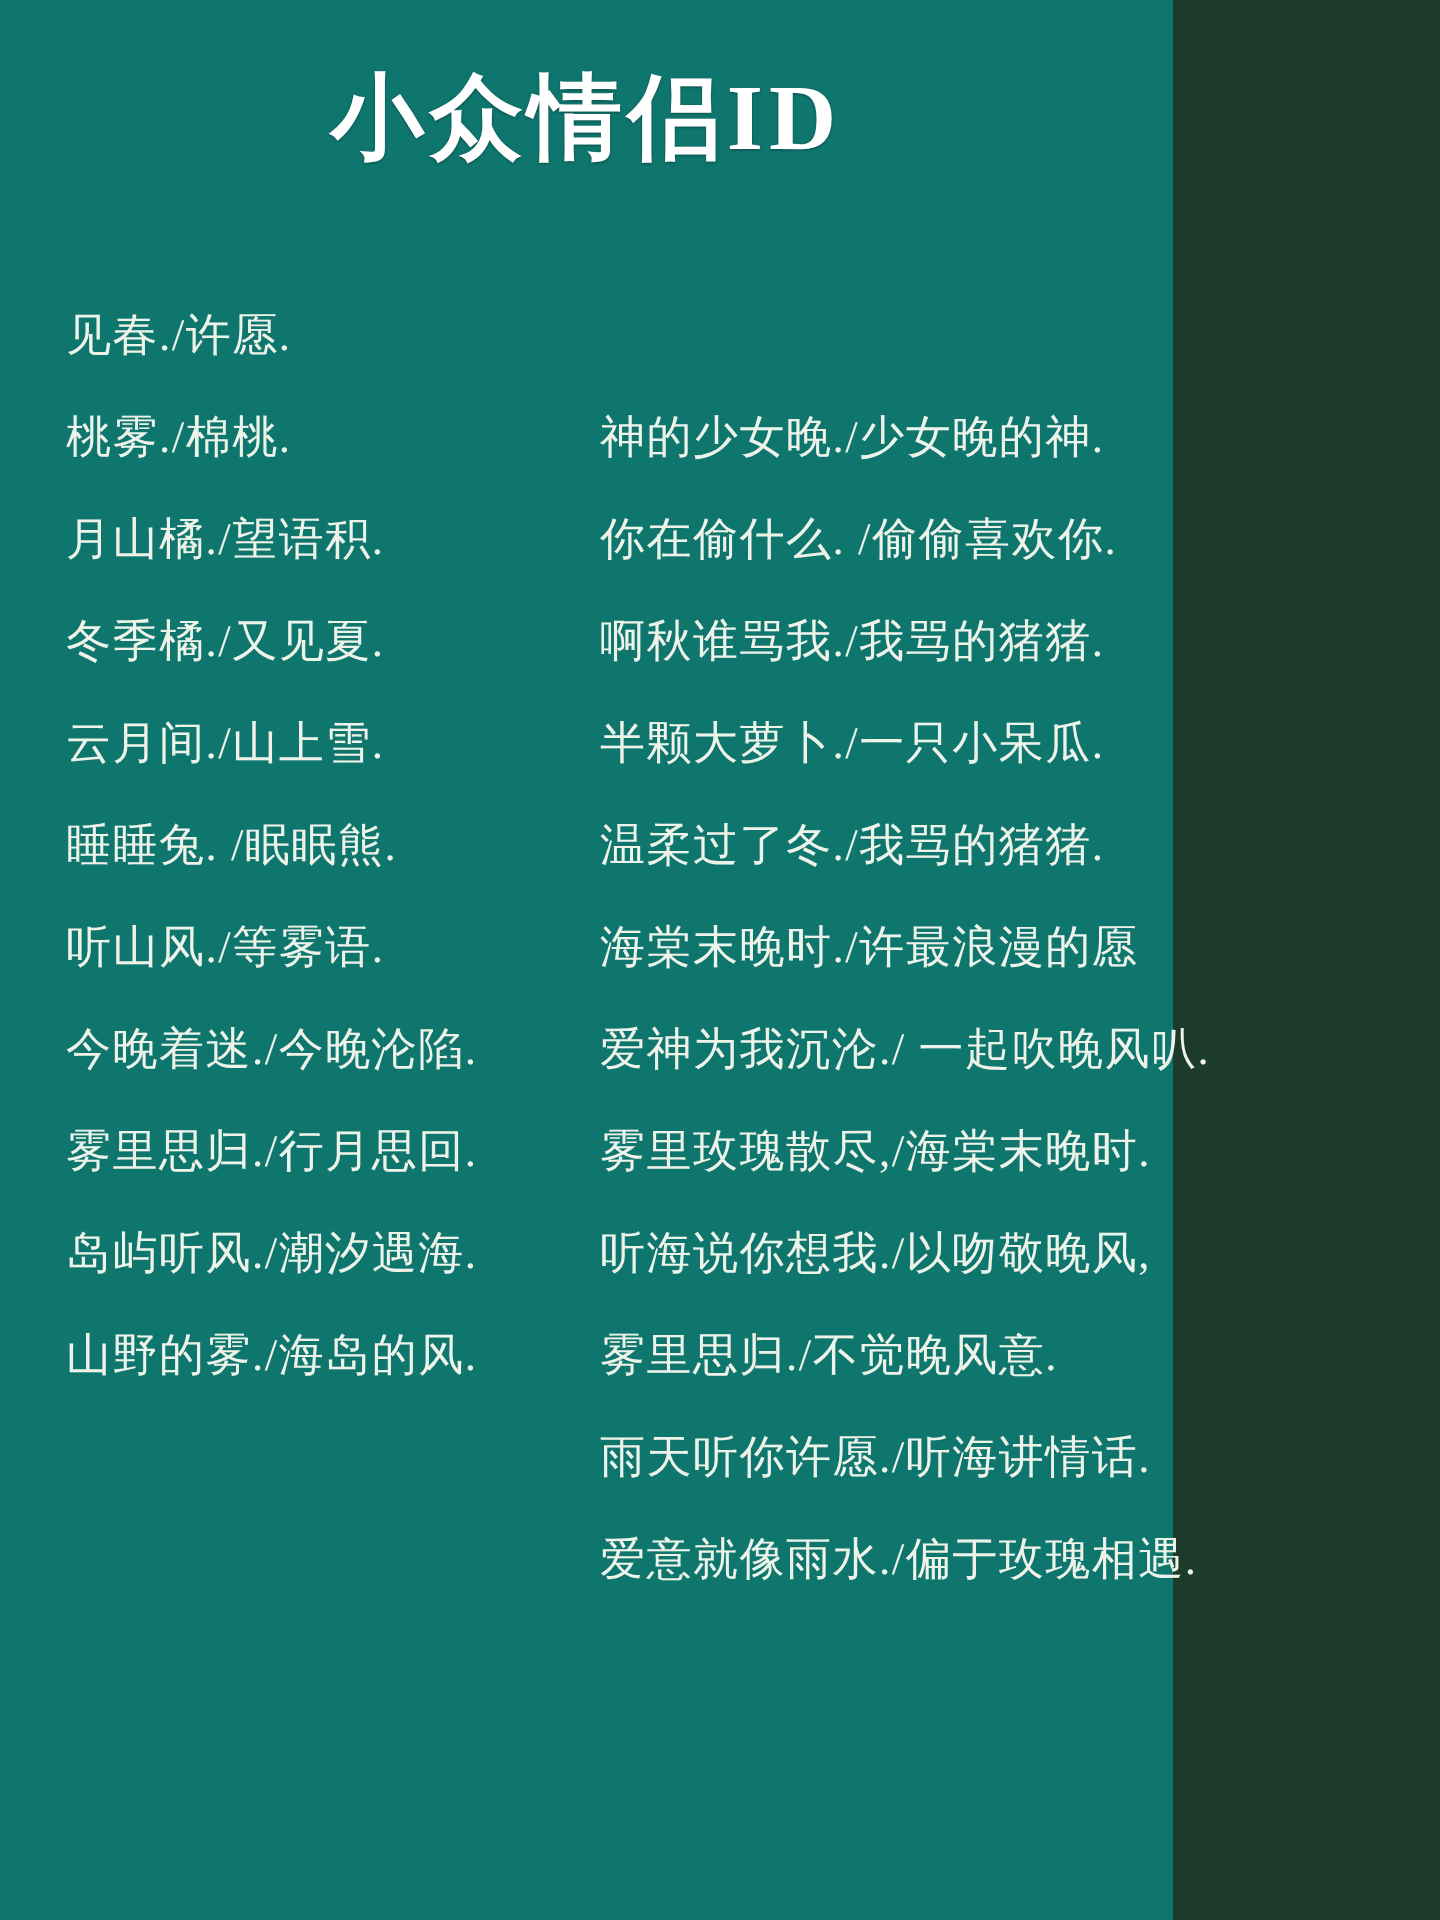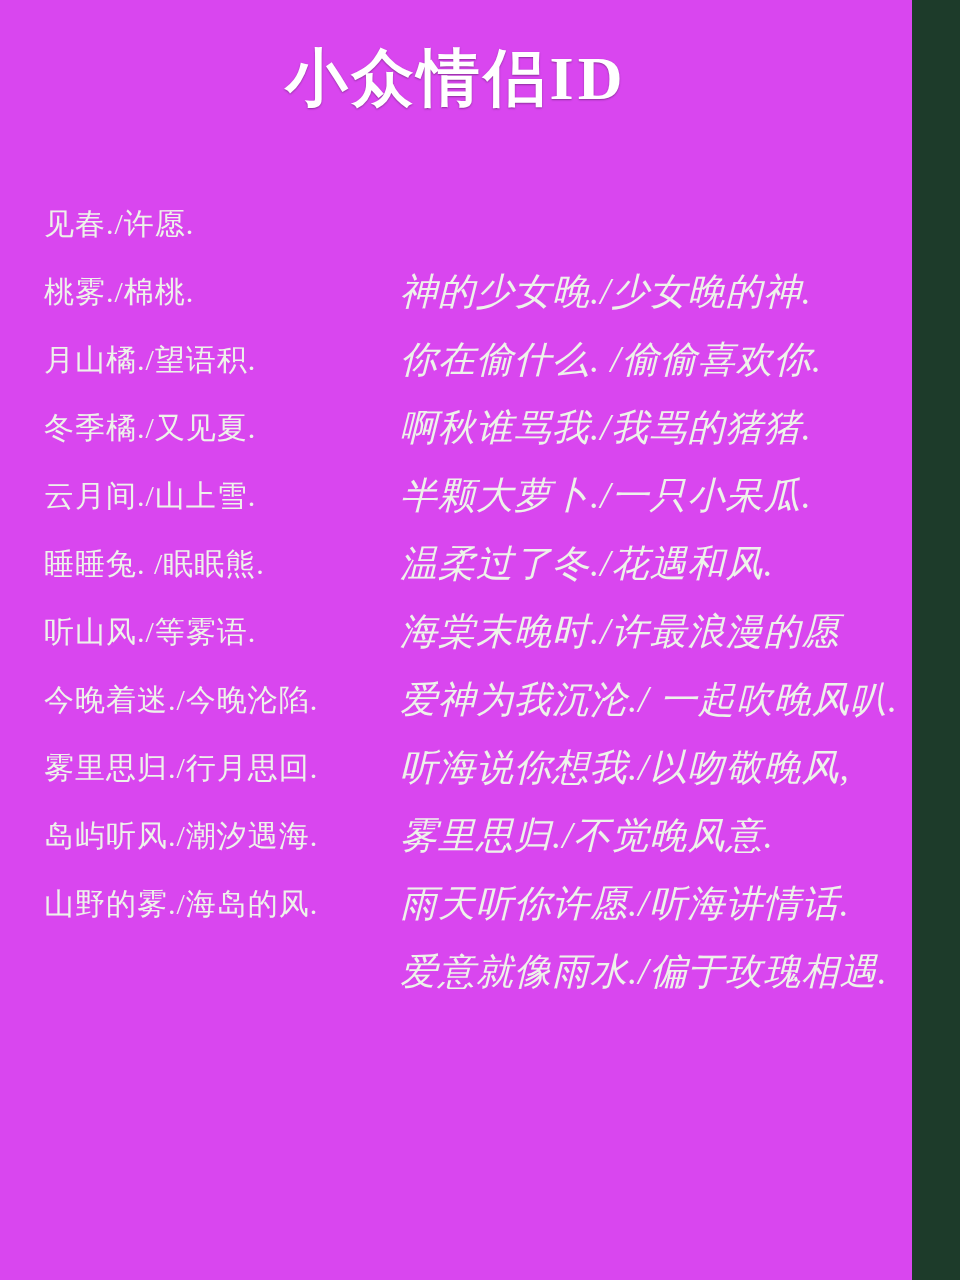--- a/index.html
+++ b/index.html
@@ -9,24 +9,24 @@
   body {
     width: 960px;
     height: 1280px;
     background: #1d3b2a;
     font-family: "Liberation Serif", "DejaVu Serif", serif;
     color: #f2f5ef;
     overflow: hidden;
   }
   .page {
     position: relative;
-    width: 912px;
+    width: 782px;
     height: 1280px;
     box-sizing: border-box;
-    background: #d946ef;
+    background: #0f766e;
   }
   .title {
     text-align: center;
     font-size: 62px;
     font-weight: bold;
     letter-spacing: 4px;
     padding-top: 36px;
     color: #ffffff;
     text-shadow: 0 1px 2px rgba(0,0,0,0.35);
   }
@@ -50,22 +50,21 @@
     padding-left: 0px;
   }
   .entry {
     font-size: 30px;
     line-height: 68px;
     white-space: nowrap;
     color: #eef3ea;
     letter-spacing: 1px;
   }
   .col-right .entry {
-    font-size: 37px;
-    font-style: italic;
+    font-size: 30px;
   }
   .spacer {
     height: 68px;
   }
 </style>
 </head>
 <body>
 
 <div class="page">
 
@@ -86,23 +85,24 @@
       <div class="entry">岛屿听风./潮汐遇海.</div>
       <div class="entry">山野的雾./海岛的风.</div>
     </div>
 
     <div class="col col-right">
       <div class="spacer"></div>
       <div class="entry">神的少女晚./少女晚的神.</div>
       <div class="entry">你在偷什么. /偷偷喜欢你.</div>
       <div class="entry">啊秋谁骂我./我骂的猪猪.</div>
       <div class="entry">半颗大萝卜./一只小呆瓜.</div>
-      <div class="entry">温柔过了冬./花遇和风.</div>
+      <div class="entry">温柔过了冬./我骂的猪猪.</div>
       <div class="entry">海棠末晚时./许最浪漫的愿</div>
       <div class="entry">爱神为我沉沦./ 一起吹晚风叭.</div>
+      <div class="entry">雾里玫瑰散尽,/海棠末晚时.</div>
       <div class="entry">听海说你想我./以吻敬晚风,</div>
       <div class="entry">雾里思归./不觉晚风意.</div>
       <div class="entry">雨天听你许愿./听海讲情话.</div>
       <div class="entry">爱意就像雨水./偏于玫瑰相遇.</div>
     </div>
 
   </div>
 </div>
 
 </body></html>

